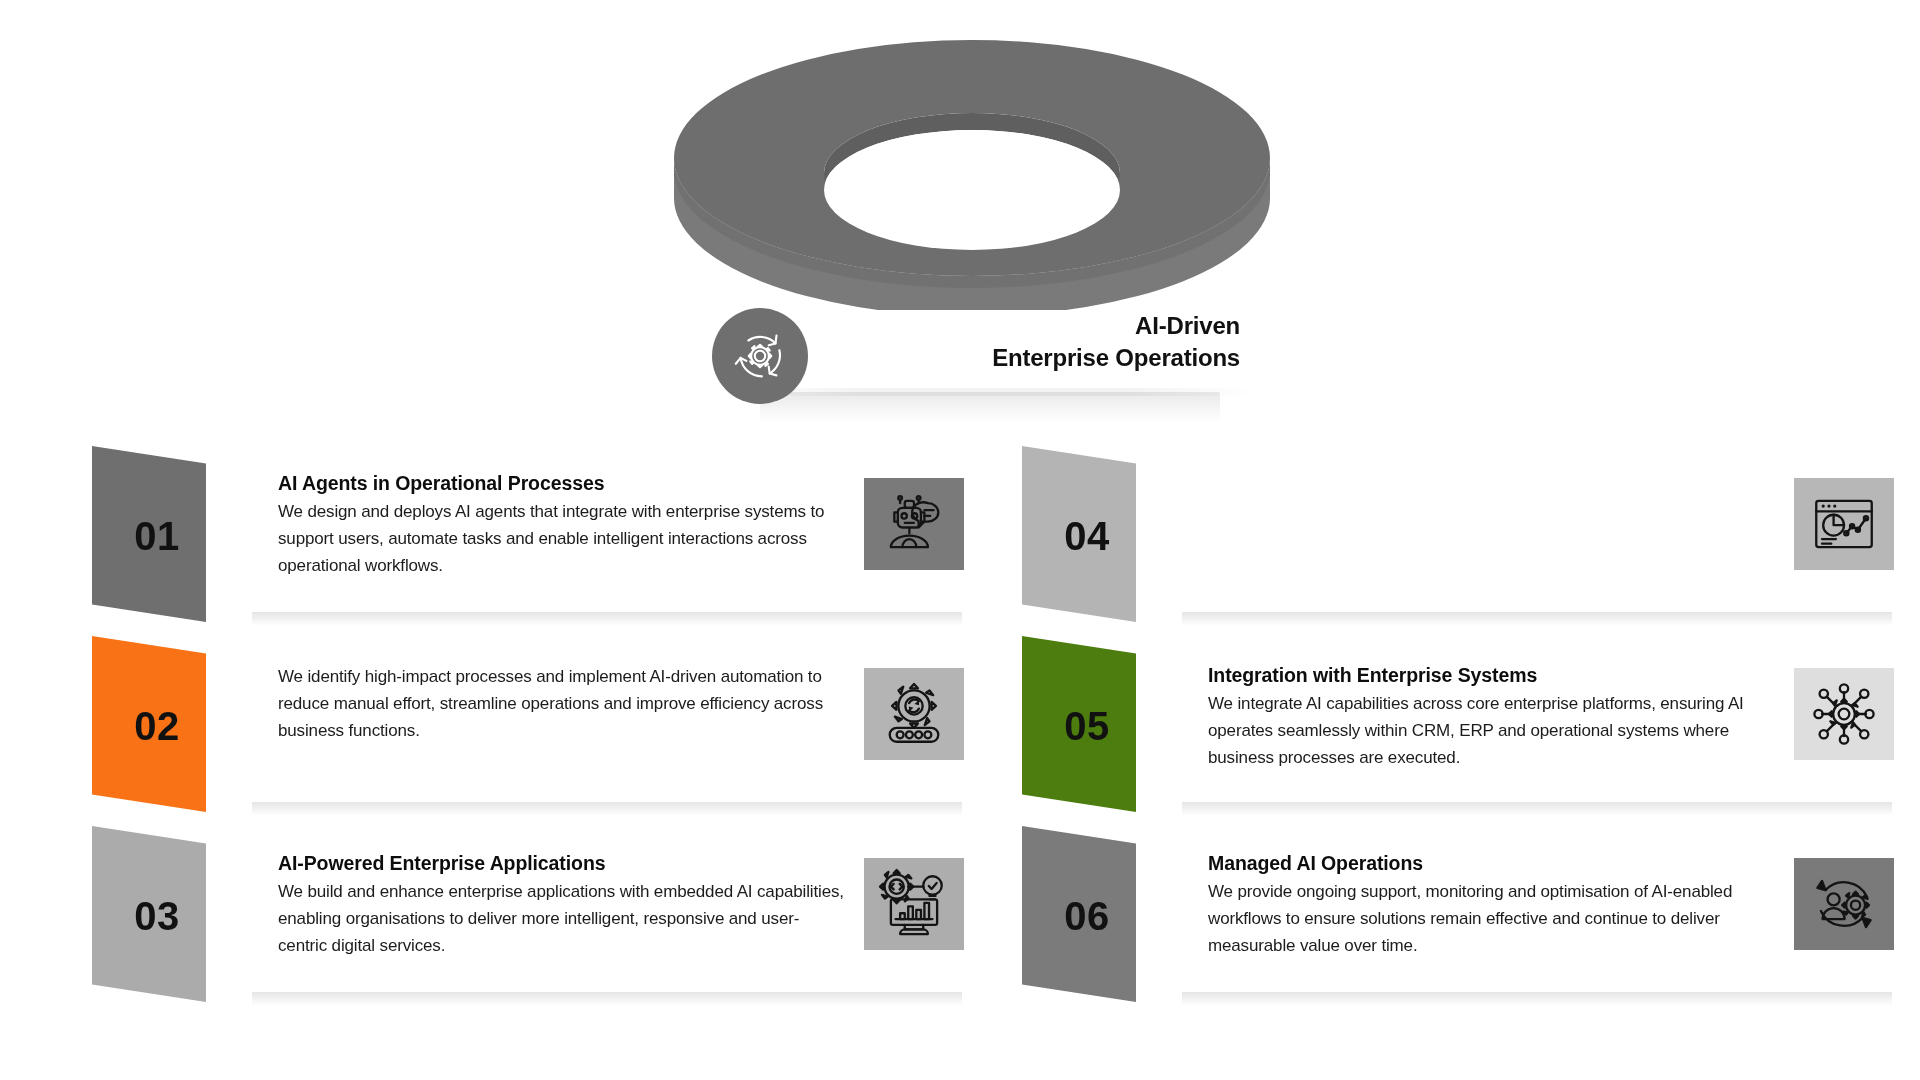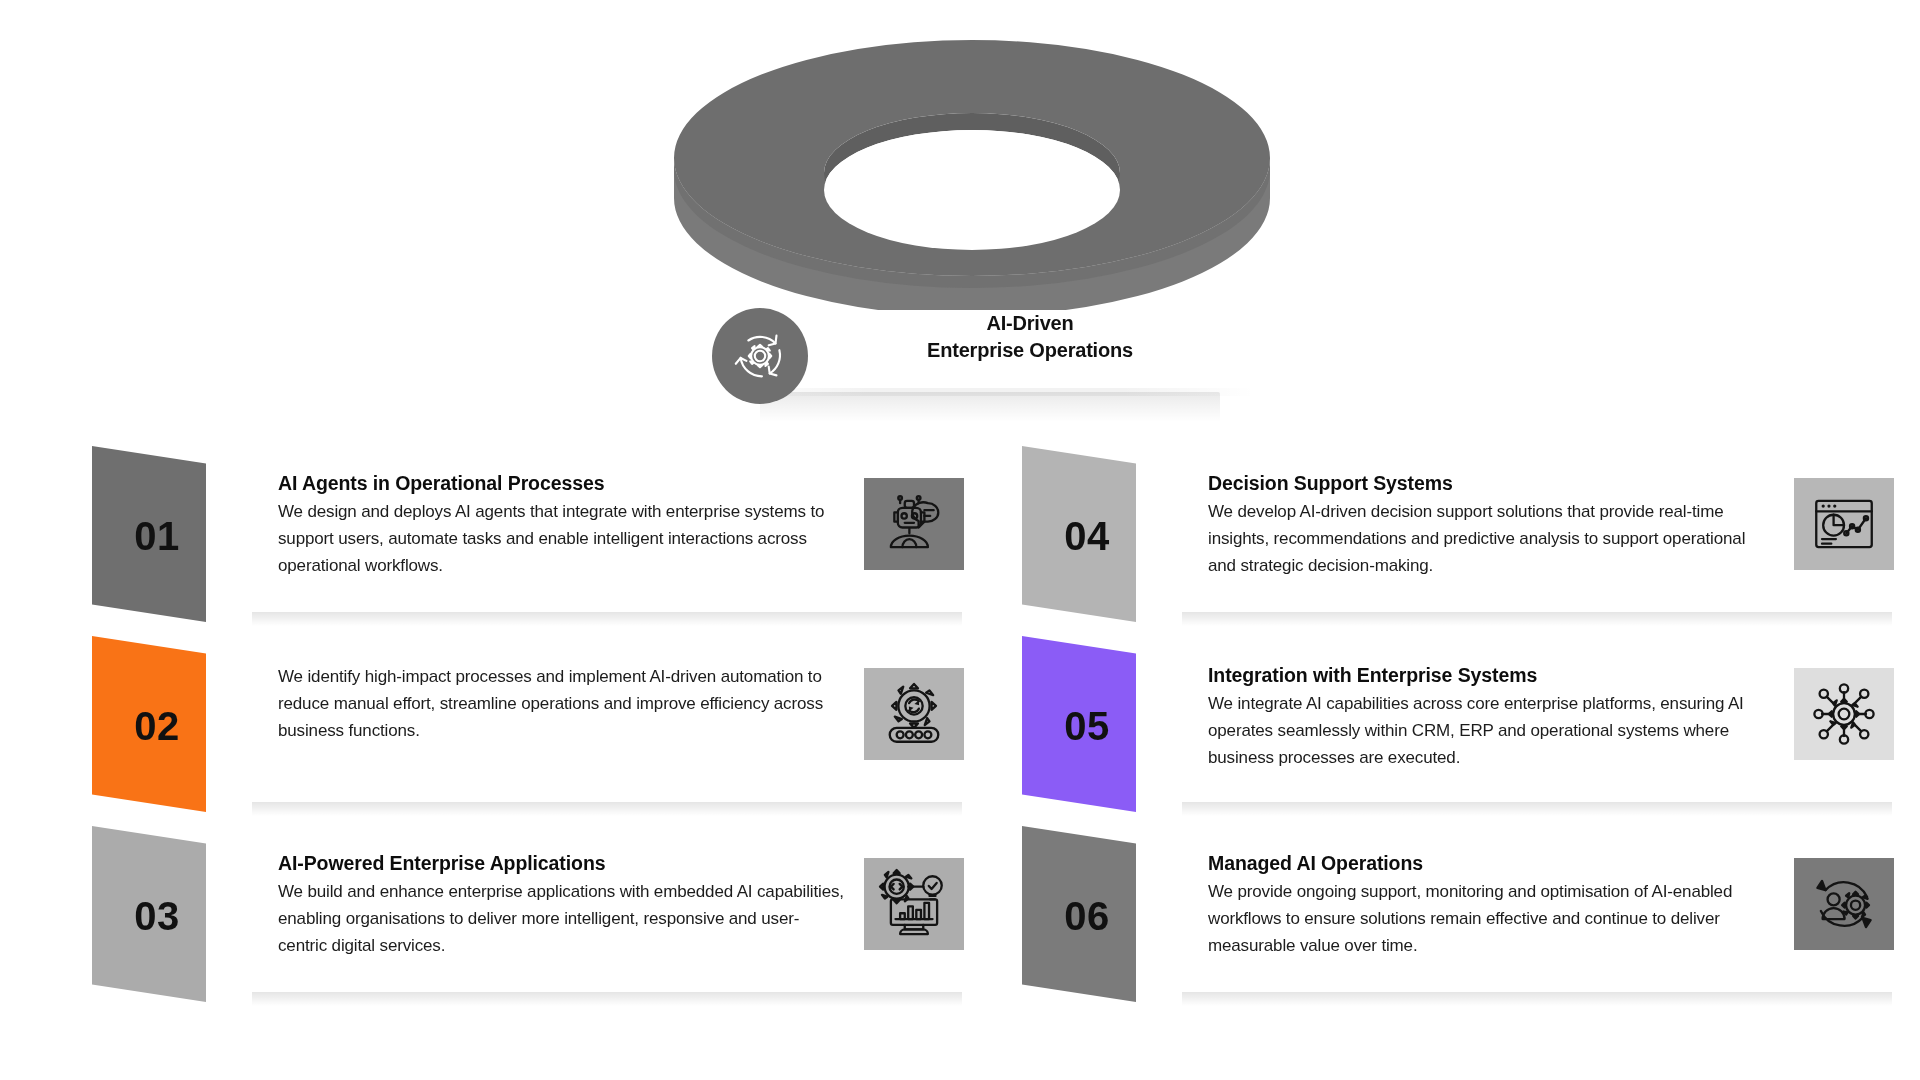--- a/index.html
+++ b/index.html
@@ -68,26 +68,27 @@
 
   #header-title {
     position: absolute;
     left: 820px;
     top: 310px;
     width: 420px;
     text-align: center;
     z-index: 3;
   }
   #header-title .line {
-    font-size: 20px;
+    font-size: 24px;
     font-weight: bold;
     line-height: 1.33;
     letter-spacing: -0.2px;
     color: #111111;
     white-space: nowrap;
+    text-align: right;
   }
 
   
   .column {
     position: absolute;
     top: 446px;
     width: 880px;
     height: 570px;
   }
   #column-left  { left: 92px; }
@@ -353,24 +354,20 @@
 </div>
 
 <div class="column" id="column-right">
 
   <div class="row" id="row-4">
     <div class="num-tile" style="background:#b4b4b4">
       <span class="num">04</span>
     </div>
     <div class="card-shadow"></div>
     <div class="card">
-      <div class="card-text">
-        <p class="card-title">Decision Support Systems</p>
-        <p class="card-desc">We develop AI-driven decision support solutions that provide real-time insights, recommendations and predictive analysis to support operational and strategic decision-making.</p>
-      </div>
       <div class="card-icon" style="background:#b7b7b7">
         <svg viewBox="0 0 64 64" fill="none" stroke="#141414" stroke-width="2" stroke-linecap="round" stroke-linejoin="round" xmlns="http://www.w3.org/2000/svg">
           <rect x="8" y="12" width="48" height="40" rx="2"></rect>
           <path d="M8 21 h48"></path>
           <circle cx="14" cy="16.5" r="1.4" fill="#141414" stroke="none"></circle>
           <circle cx="19" cy="16.5" r="1.4" fill="#141414" stroke="none"></circle>
           <circle cx="24" cy="16.5" r="1.4" fill="#141414" stroke="none"></circle>
           <circle cx="23" cy="33" r="9"></circle>
           <path d="M23 24 v9 h9"></path>
           <path d="M34 40 L39 34 L44 37 L51 27"></path>
@@ -378,21 +375,21 @@
           <circle cx="39" cy="34" r="1.8"></circle>
           <circle cx="44" cy="37" r="1.8"></circle>
           <circle cx="51" cy="27" r="1.8"></circle>
           <path d="M13 45 h12 M13 49 h8"></path>
         </svg>
       </div>
     </div>
   </div>
 
   <div class="row" id="row-5">
-    <div class="num-tile" style="background:#8b5cf6">
+    <div class="num-tile" style="background:#4d7c0f">
       <span class="num">05</span>
     </div>
     <div class="card-shadow"></div>
     <div class="card">
       <div class="card-text">
         <p class="card-title">Integration with Enterprise Systems</p>
         <p class="card-desc">We integrate AI capabilities across core enterprise platforms, ensuring AI operates seamlessly within CRM, ERP and operational systems where business processes are executed.</p>
       </div>
       <div class="card-icon" style="background:#dedede">
         <svg viewBox="0 0 64 64" fill="none" stroke="#141414" stroke-width="2" stroke-linecap="round" stroke-linejoin="round" xmlns="http://www.w3.org/2000/svg">

